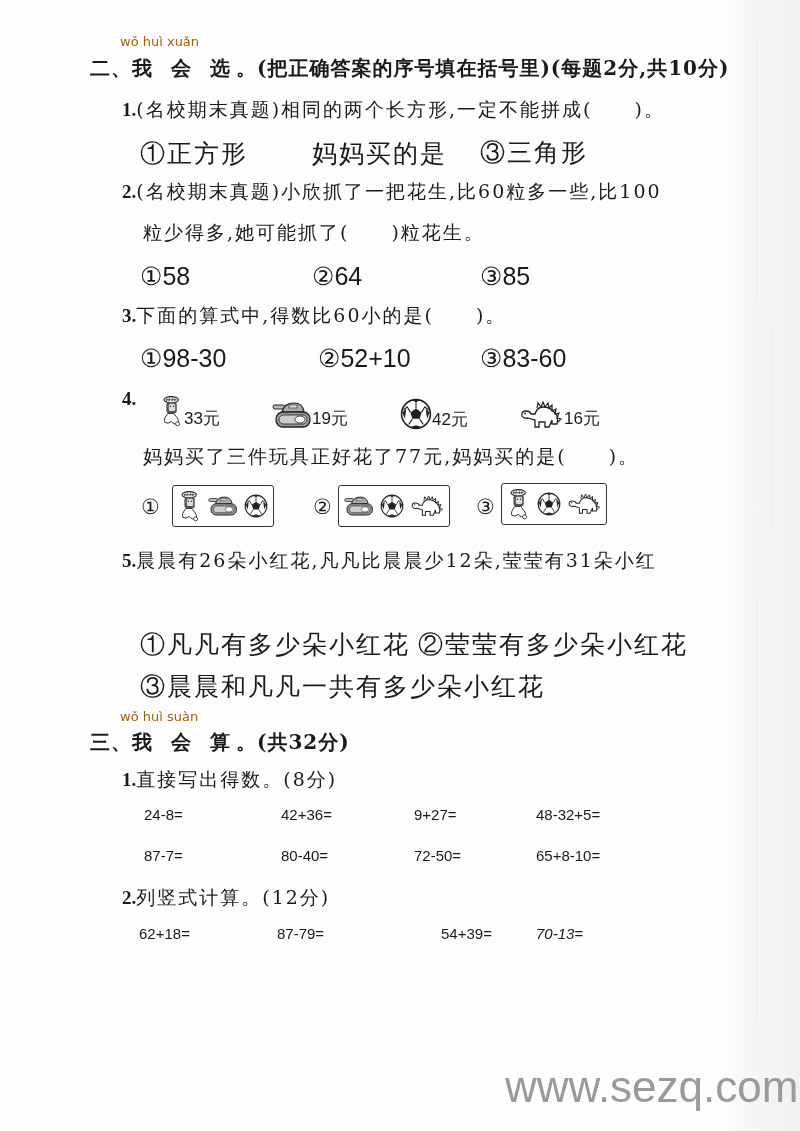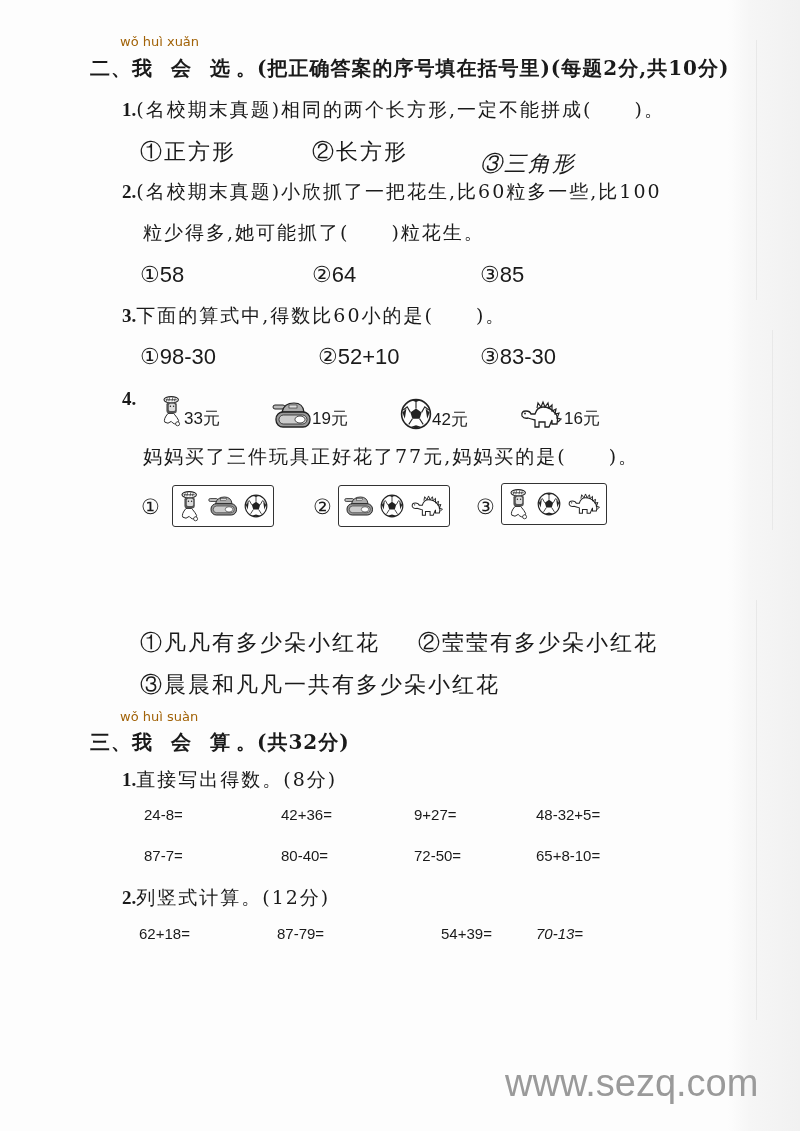--- a/index.html
+++ b/index.html
@@ -14,35 +14,35 @@
     position:absolute; right:0; top:0; width:72px; height:1131px;
     background:linear-gradient(to right, #fdfdfd 0%, #f6f6f6 30%, #f1f1f1 100%);
   }
   .bleed .ln { position:absolute; left:28px; width:1px; background:#e8e8e8; }
   .abs { position:absolute; white-space:nowrap; }
   .pinyin { font-family:"DejaVu Sans", sans-serif; font-size:13px; color:#a16207; }
   .sec-title { font-size:20px; font-weight:bold; letter-spacing:1px; }
   .sec-title .spaced { letter-spacing:6px; }
   .q { font-size:19px; letter-spacing:2px; }
   .q b.num { font-weight:bold; font-family:"Liberation Serif", serif; letter-spacing:0; }
-  .opt { font-size:22px; letter-spacing:2px; }
+  .opt { font-size:25px; letter-spacing:2px; }
   .sans { font-family:"Liberation Sans", sans-serif; letter-spacing:0; }
   .calc { font-family:"Liberation Sans", sans-serif; font-size:15px; }
   .blank { display:inline-block; width:42px; }
   .toy { display:inline-block; vertical-align:middle; }
   .price { font-family:"Liberation Sans", sans-serif; font-size:17px; vertical-align:bottom; }
   .box {
     position:absolute; border:1.5px solid #333; border-radius:3px;
     height:40px; display:flex; align-items:center; gap:6px; padding:0 5px;
     background:#fff;
   }
   .circ { font-size:21px; }
   .watermark {
     position:absolute; left:505px; top:1062px;
-    font-family:"Liberation Sans", sans-serif; font-size:38px; color:#9a9a9a;
+    font-family:"Liberation Sans", sans-serif; font-size:44px; color:#9a9a9a;
   }
 </style>
 </head>
 <body>
 
 <svg width="0" height="0" style="position:absolute">
   <defs>
     <symbol id="doll" viewBox="0 0 30 40">
       <ellipse cx="14" cy="6" rx="9" ry="4" fill="#fff" stroke="#222" stroke-width="1.4"></ellipse>
       <path d="M7 6 L21 6" stroke="#222" stroke-width="1"></path>
@@ -90,39 +90,39 @@
 
   <div class="abs pinyin" style="left:120px;top:34px;">wǒ huì xuǎn</div>
   <div class="abs sec-title" style="left:90px;top:55px;">
     <span>二、</span><span class="spaced">我 会 选</span><span>。(把正确答案的序号填在括号里)(每题2分,共10分)</span>
   </div>
 
   <div class="abs q" style="left:122px;top:97px;">
     <b class="num">1.</b><span>(名校期末真题)相同的两个长方形,一定不能拼成(</span><span class="blank"></span><span>)。</span>
   </div>
   <div class="abs opt" style="left:140px;top:137px;">①正方形</div>
-  <div class="abs opt" style="left:312px;top:137px;">②长方形</div>
-  <div class="abs opt" style="left:480px;top:149px;font-style:italic;">③三角形</div>
+  <div class="abs opt" style="left:312px;top:137px;">妈妈买的是</div>
+  <div class="abs opt" style="left:480px;top:136px;">③三角形</div>
 
   <div class="abs q" style="left:122px;top:179px;">
     <b class="num">2.</b><span>(名校期末真题)小欣抓了一把花生,比60粒多一些,比100</span>
   </div>
   <div class="abs q" style="left:143px;top:220px;">
     <span>粒少得多,她可能抓了(</span><span class="blank"></span><span>)粒花生。</span>
   </div>
   <div class="abs opt sans" style="left:140px;top:262px;">①58</div>
   <div class="abs opt sans" style="left:312px;top:262px;">②64</div>
   <div class="abs opt sans" style="left:480px;top:262px;">③85</div>
 
   <div class="abs q" style="left:122px;top:303px;">
     <b class="num">3.</b><span>下面的算式中,得数比60小的是(</span><span class="blank"></span><span>)。</span>
   </div>
   <div class="abs opt sans" style="left:140px;top:344px;">①98-30</div>
   <div class="abs opt sans" style="left:318px;top:344px;">②52+10</div>
-  <div class="abs opt sans" style="left:480px;top:344px;">③83-30</div>
+  <div class="abs opt sans" style="left:480px;top:344px;">③83-60</div>
 
   <div class="abs q" style="left:122px;top:387px;">
     <b class="num">4.</b>
   </div>
   <div class="abs" style="left:160px;top:392px;">
     <svg class="toy" width="24" height="38">
         <use href="#doll"></use>
       </svg><span class="price">33元</span>
   </div>
   <div class="abs" style="left:272px;top:400px;">
@@ -176,20 +176,23 @@
         <use href="#doll"></use>
       </svg>
     <svg width="24" height="24">
         <use href="#ball"></use>
       </svg>
     <svg width="34" height="24">
         <use href="#dino"></use>
       </svg>
   </div>
 
+  <div class="abs q" style="left:122px;top:548px;">
+    <b class="num">5.</b><span>晨晨有26朵小红花,凡凡比晨晨少12朵,莹莹有31朵小红</span>
+  </div>
   <div class="abs opt" style="left:140px;top:628px;">①凡凡有多少朵小红花</div>
   <div class="abs opt" style="left:418px;top:628px;">②莹莹有多少朵小红花</div>
   <div class="abs opt" style="left:140px;top:670px;">③晨晨和凡凡一共有多少朵小红花</div>
 
   <div class="abs pinyin" style="left:120px;top:709px;">wǒ huì suàn</div>
   <div class="abs sec-title" style="left:90px;top:729px;">
     <span>三、</span><span class="spaced">我 会 算</span><span>。(共32分)</span>
   </div>
 
   <div class="abs q" style="left:122px;top:767px;">

